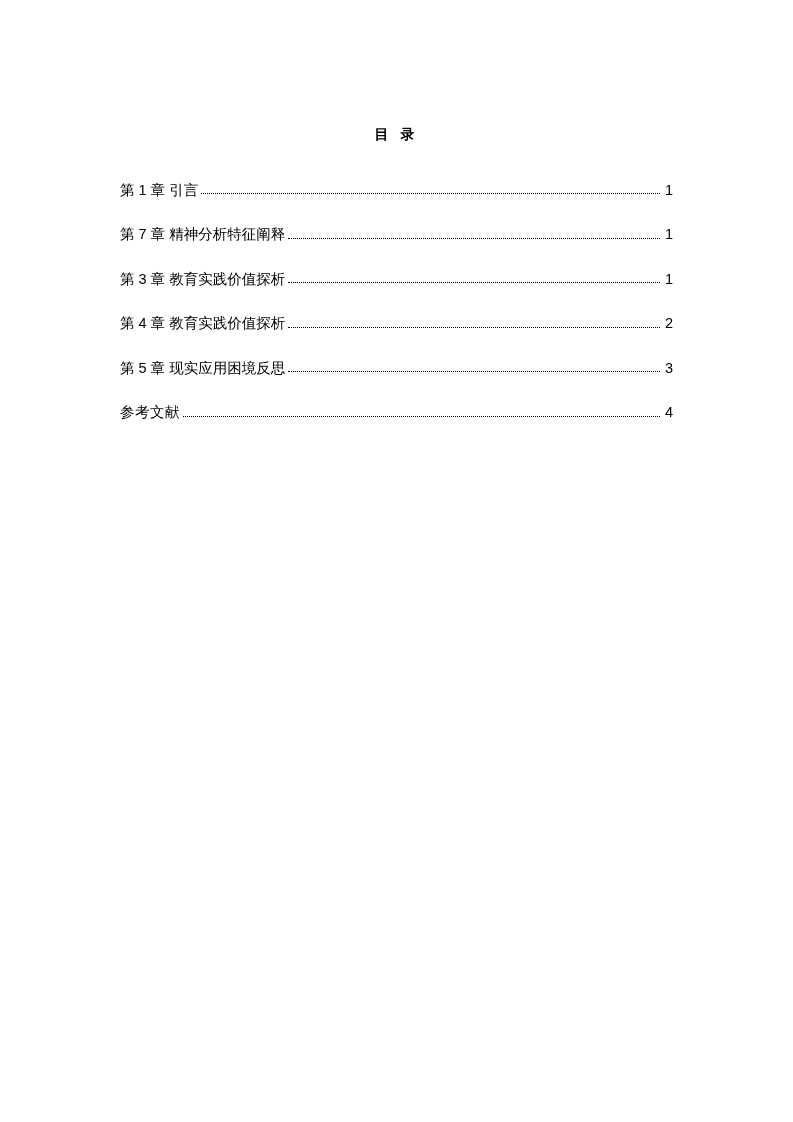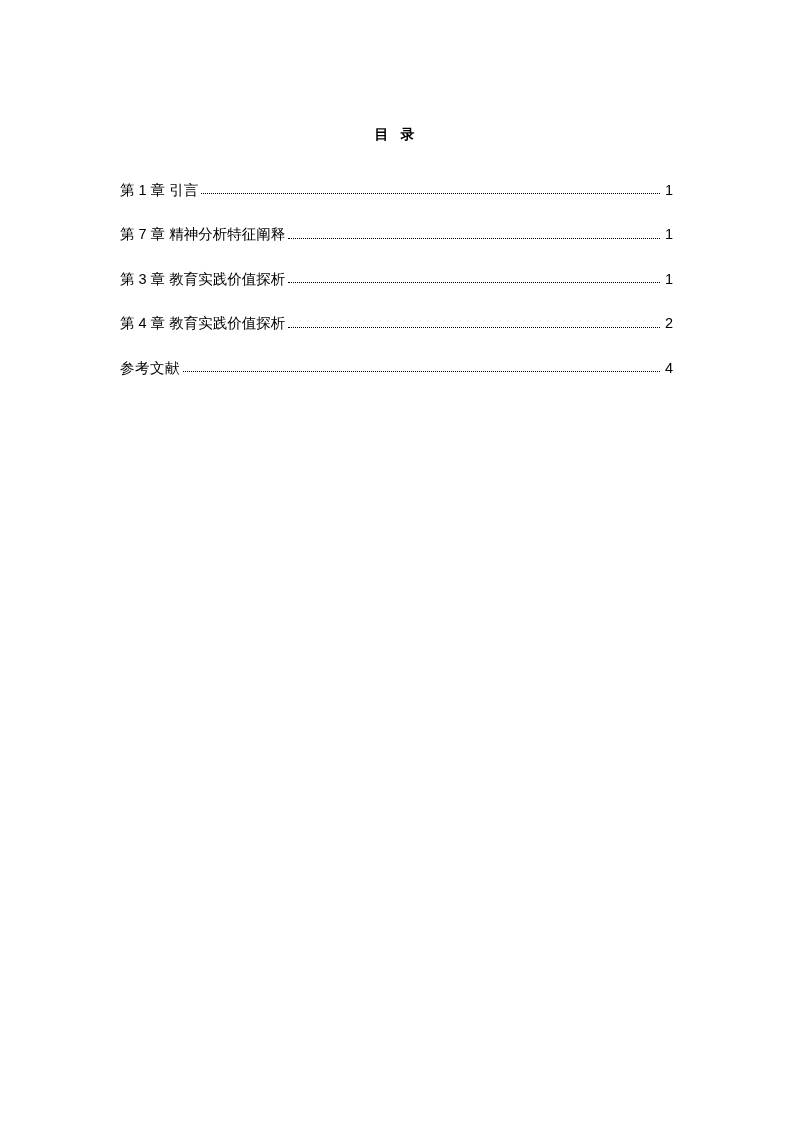--- a/index.html
+++ b/index.html
@@ -104,20 +104,25 @@
       <span class="leader"></span>
       <span class="pageno">1</span>
     </div>
 
     <div class="toc-entry">
       <span class="label">第 4 章  教育实践价值探析</span>
       <span class="leader"></span>
       <span class="pageno">2</span>
     </div>
 
+    <div class="toc-entry">
+      <span class="label">第 5 章  现实应用困境反思</span>
+      <span class="leader"></span>
+      <span class="pageno">3</span>
+    </div>
 
     <div class="toc-entry ref">
       <span class="label">参考文献</span>
       <span class="leader"></span>
       <span class="pageno">4</span>
     </div>
 
   </div>
 </div>
 

